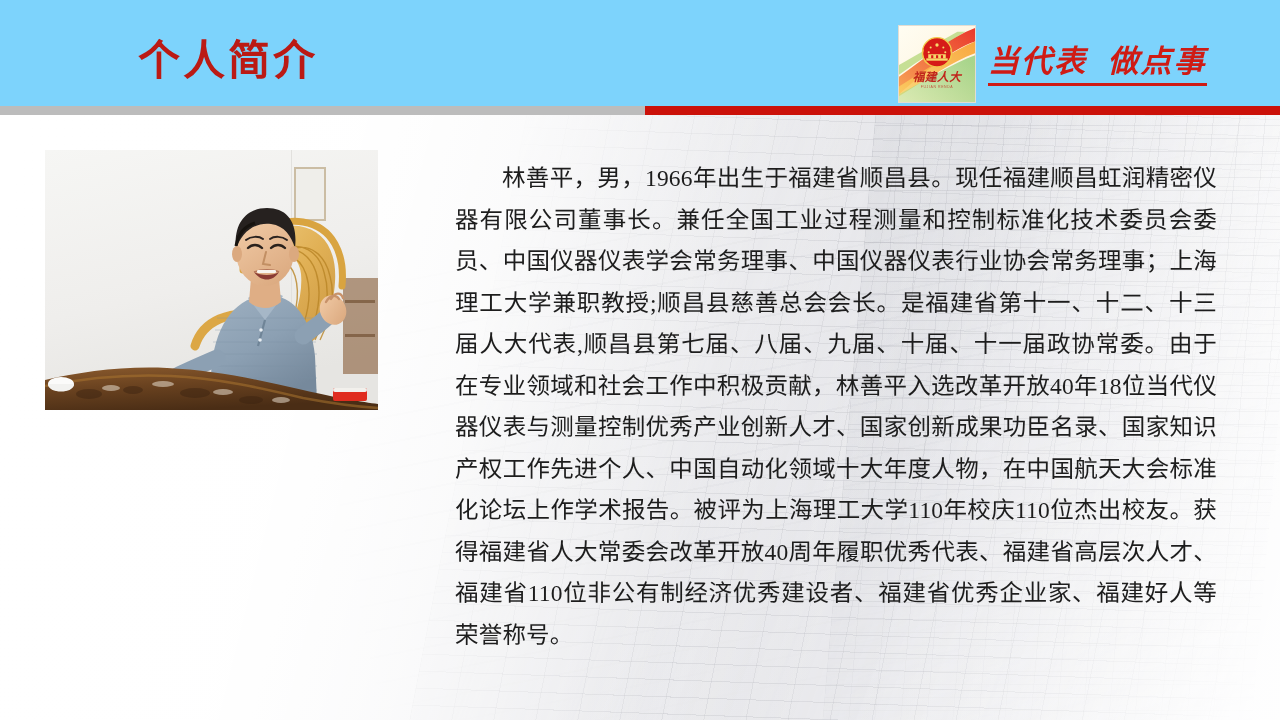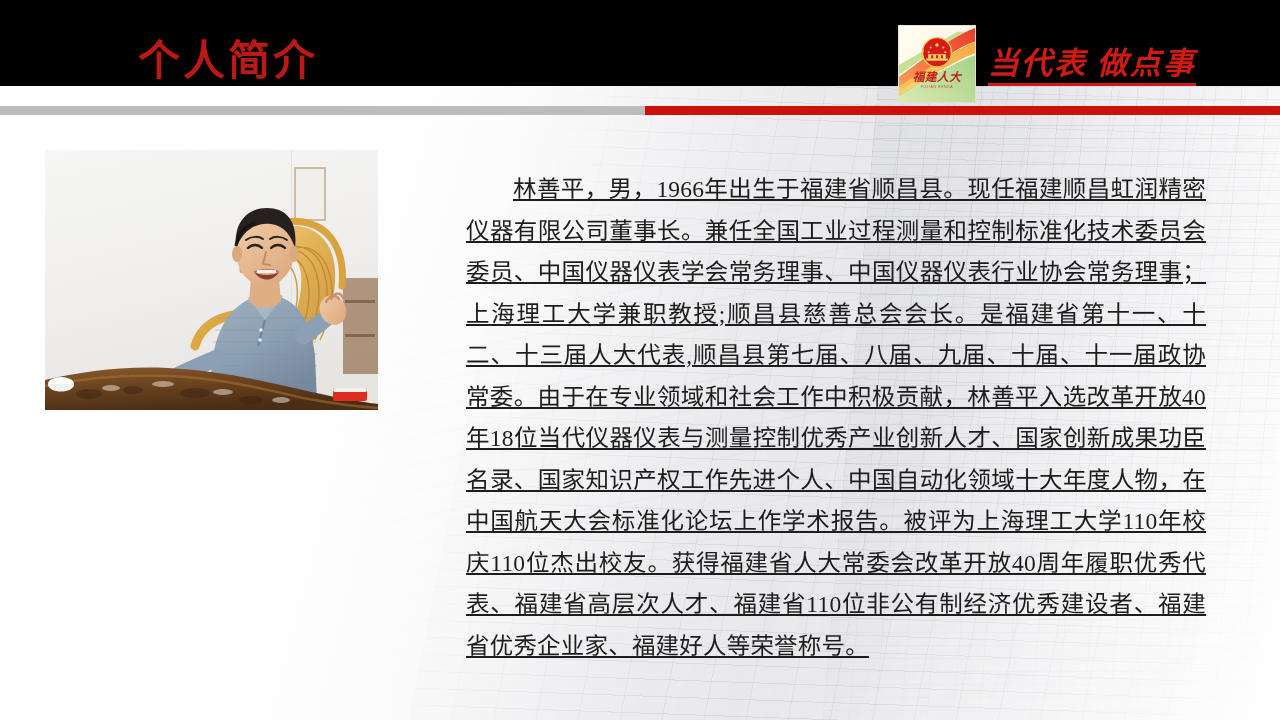--- a/index.html
+++ b/index.html
@@ -136,22 +136,22 @@
       rgba(255,255,255,0.35) 88%,
       rgba(255,255,255,0.70) 100%);
   }
 
   
   .header {
     position: absolute;
     left: 0;
     top: 0;
     width: 1280px;
-    height: 86px;
-    background: #000000;
+    height: 106px;
+    background: #7dd3fc;
     z-index: 5;
   }
 
   .page-title {
     position: absolute;
     left: 138px;
     top: 40px;
     font-family: "Liberation Serif", "DejaVu Serif", serif;
     font-size: 42px;
     font-weight: 700;
@@ -173,21 +173,21 @@
     overflow: hidden;
     box-sizing: border-box;
     text-decoration: underline;
   }
   .logo-badge svg { display: block; width: 100%; height: 100%; }
 
   .slogan {
     position: absolute;
     left: 988px;
     top: 48px;
-    font-family: Liberation Serif, serif;
+    font-family: Liberation Mono, monospace;
     font-size: 31px;
     font-weight: 700;
     font-style: italic;
     color: #cf1b14;
     letter-spacing: 2px;
     line-height: 1;
     white-space: nowrap;
     border-bottom: 3px solid #cf1b14;
     padding-bottom: 4px;
   }
@@ -235,23 +235,22 @@
     z-index: 4;
     font-family: "Liberation Serif", "DejaVu Serif", serif;
     font-size: 23.5px;
     line-height: 41.5px;
     color: #1d1d1d;
     text-align: justify;
     text-justify: inter-ideograph;
     letter-spacing: 0.2px;
   }
   .bio p {
-    margin: 11px;
+    margin: 0;
     text-indent: 2em;
-    text-decoration: underline;
   }
 </style>
 </head>
 <body>
 
 <div class="slide">
 
   <div class="bg-layer">
     <div class="bg-wash"></div>
     <div class="bg-tower"></div>

